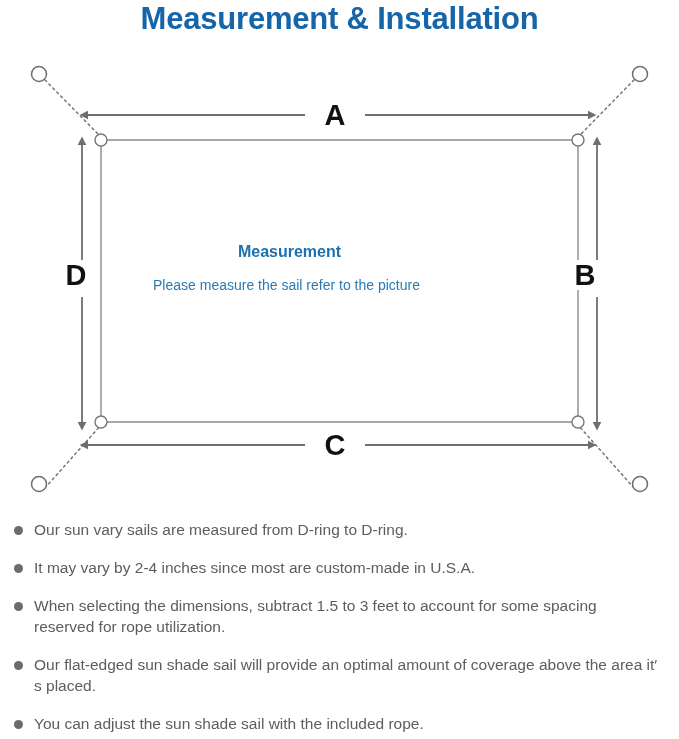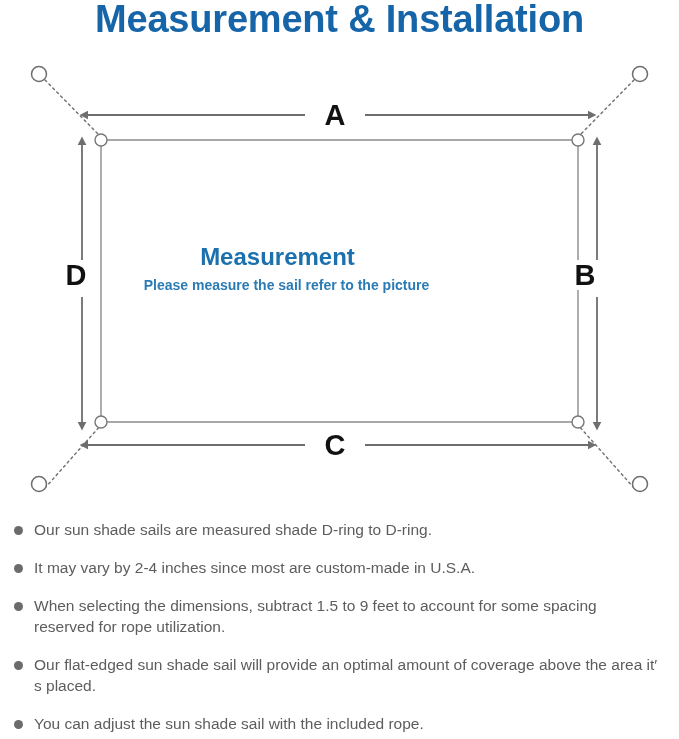--- a/index.html
+++ b/index.html
@@ -23,21 +23,21 @@
     background: #ffffff;
   }
 
   
   .page-title {
     position: absolute;
     left: 0;
     top: 0;
     width: 679px;
     text-align: center;
-    font-size: 38px;
+    font-size: 31px;
     font-weight: bold;
     color: #1565a8;
     letter-spacing: -0.2px;
     line-height: 38px;
     font-family: "Liberation Sans", sans-serif;
     white-space: nowrap;
   }
 
   
   .diagram {
@@ -47,37 +47,37 @@
     width: 679px;
     height: 460px;
   }
   .diagram svg {
     display: block;
   }
 
   
   .sail-label-main {
     position: absolute;
-    left: 0;
+    left: 12px;
     top: 195px;
     width: 555px;
     text-align: center;
-    font-size: 24px;
+    font-size: 16px;
     font-weight: bold;
     color: #1b70ad;
     white-space: nowrap;
   }
   .sail-label-sub {
     position: absolute;
     left: 0;
     top: 229px;
     width: 573px;
     text-align: center;
     font-size: 14px;
-    font-weight: bold;
+    font-weight: normal;
     color: #2a7bb5;
     white-space: nowrap;
   }
 
   
   .dim-letter {
     position: absolute;
     font-size: 29px;
     font-weight: bold;
     color: #111111;
@@ -185,29 +185,29 @@
 
     <div class="dim-letter dim-a">A</div>
     <div class="dim-letter dim-b">B</div>
     <div class="dim-letter dim-c">C</div>
     <div class="dim-letter dim-d">D</div>
   </div>
 
   <div class="notes">
     <div class="note-row">
       <span class="note-bullet"></span>
-      <span class="note-text">Our sun shade sails are measured shade D-ring to D-ring.</span>
+      <span class="note-text">Our sun vary sails are measured from D-ring to D-ring.</span>
     </div>
     <div class="note-row">
       <span class="note-bullet"></span>
       <span class="note-text">It may vary by 2-4 inches since most are custom-made in U.S.A.</span>
     </div>
     <div class="note-row">
       <span class="note-bullet"></span>
-      <span class="note-text">When selecting the dimensions, subtract 1.5 to 9 feet to account for some spacing reserved for rope utilization.</span>
+      <span class="note-text">When selecting the dimensions, subtract 1.5 to 3 feet to account for some spacing reserved for rope utilization.</span>
     </div>
     <div class="note-row">
       <span class="note-bullet"></span>
       <span class="note-text">Our flat-edged sun shade sail will provide an optimal amount of coverage above the area it′ s placed.</span>
     </div>
     <div class="note-row">
       <span class="note-bullet"></span>
       <span class="note-text">You can adjust the sun shade sail with the included rope.</span>
     </div>
   </div>

